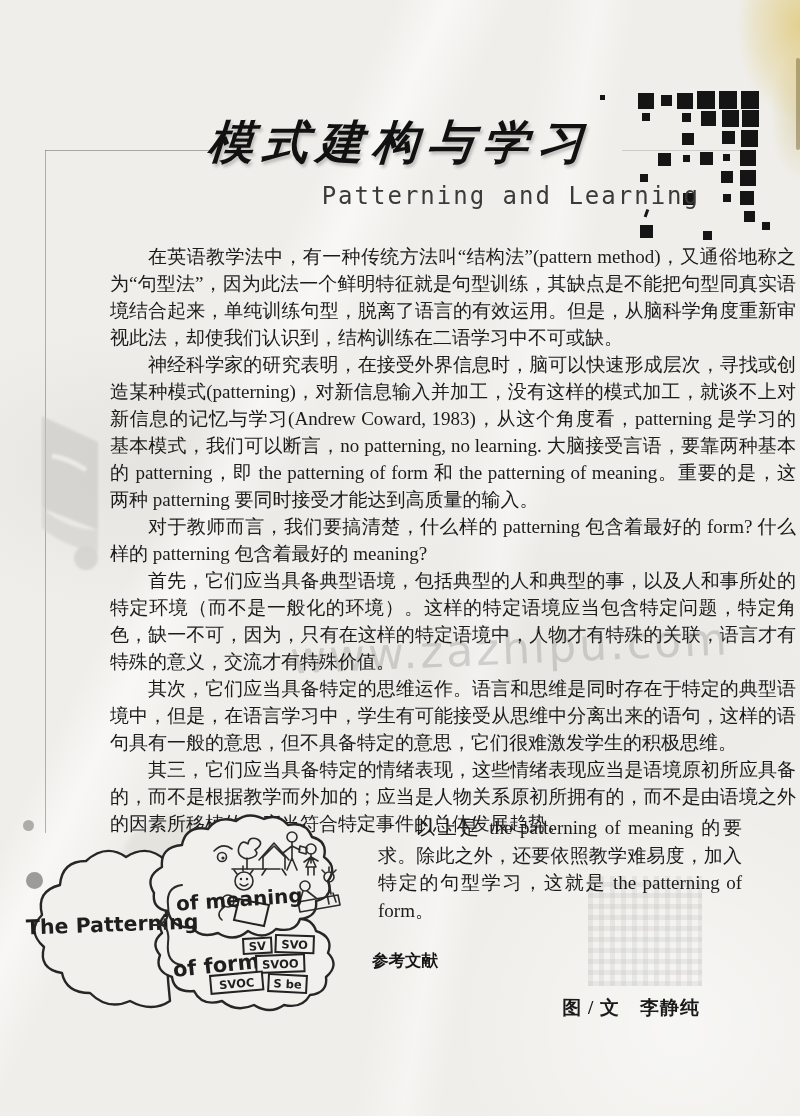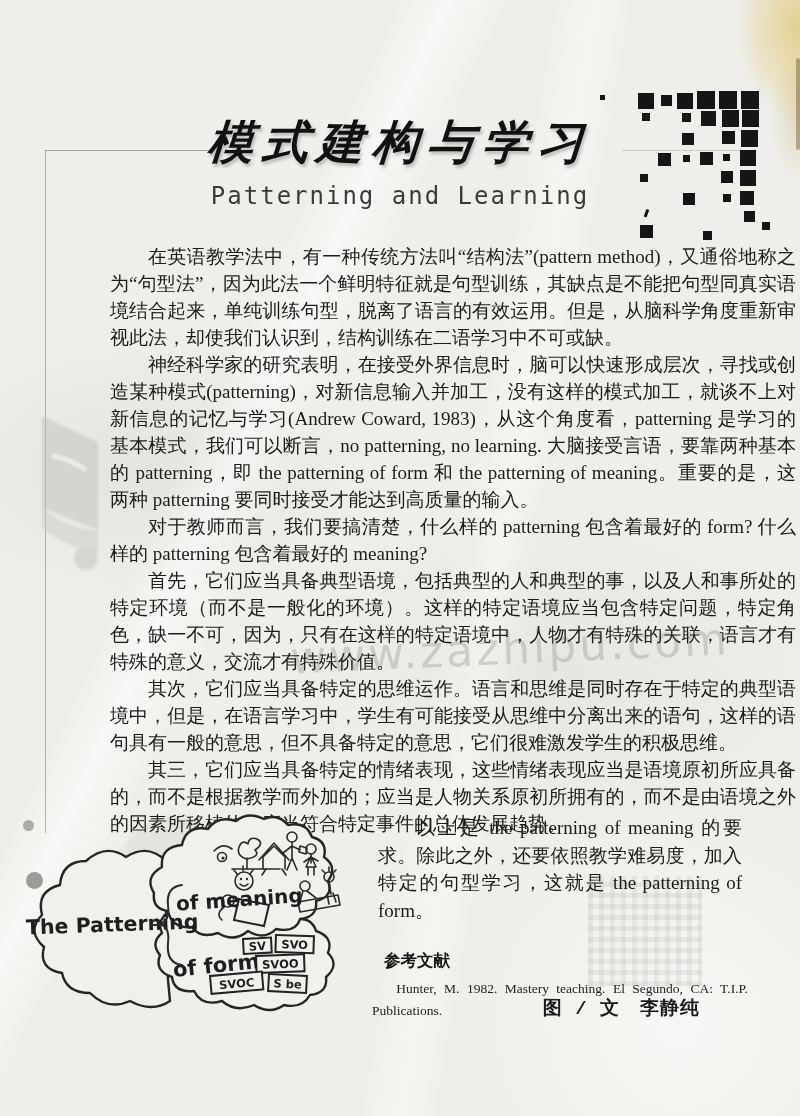--- a/index.html
+++ b/index.html
@@ -42,35 +42,35 @@
     font-family:"DejaVu Sans","Liberation Sans",sans-serif;
     font-size:44px;font-weight:400;letter-spacing:3px;color:rgba(150,150,148,.38);
     transform:rotate(-2.5deg);pointer-events:none;white-space:nowrap;}
   .mosaic{position:absolute;left:595px;top:85px;}
 
   .title{position:absolute;left:100px;top:112px;width:600px;text-align:center;
     font-size:46px;font-weight:700;letter-spacing:9px;color:#111;
     font-family:"DejaVu Serif","Liberation Serif",serif;font-style:italic;
     transform:skewX(-4deg);
     text-shadow:2px 3px 3px rgba(60,60,60,.28);white-space:nowrap;}
-  .subtitle{position:absolute;left:100px;top:182px;width:600px;text-align:center;
+  .subtitle{position:absolute;left:100px;top:182px;width:600px;text-align:right;
     font-family:"DejaVu Sans Mono","Liberation Mono",monospace;
     font-size:24px;letter-spacing:2px;color:#3a3a3a;white-space:nowrap;}
 
   .body-text{position:absolute;left:62px;top:243px;width:686px;
     font-size:19px;line-height:27px;color:#1b1b1a;text-align:justify;margin-left:48px;}
   .body-text p{margin:0;text-indent:2em;}
 
   .right-col{position:absolute;left:372px;top:808px;width:376px;color:#1b1b1a;}
   .right-col .lead{font-size:19px;line-height:27.5px;text-align:justify;text-indent:2em;margin:6px;}
-  .ref-heading{margin:26px 0 0 12px;font-family:"DejaVu Sans","Liberation Sans",sans-serif;
+  .ref-heading{margin:26px 0 0 0;font-family:"DejaVu Sans","Liberation Sans",sans-serif;
     font-size:16.5px;font-weight:700;color:#161616;}
   .ref-entry{margin:6px 0 0 0;font-size:13.5px;line-height:22px;text-align:justify;text-indent:1.8em;color:#222;}
   .credit{position:absolute;left:450px;top:995px;width:250px;text-align:right;
-    font-family:Liberation Mono, monospace;
+    font-family:Liberation Serif, serif;
     font-size:19px;font-weight:700;color:#1a1a1a;letter-spacing:1px;}
 
   .diagram{position:absolute;left:16px;top:813px;}
   .doodle{stroke:#2b2b2b;fill:none;stroke-width:2;stroke-linecap:round;stroke-linejoin:round;}
   .doodle-thin{stroke:#2b2b2b;fill:none;stroke-width:1.6;stroke-linecap:round;stroke-linejoin:round;}
   .cloud{fill:#f1f0ec;stroke:#262626;stroke-width:2.4;stroke-linejoin:round;}
   .hand{font-family:"DejaVu Sans","Liberation Sans",sans-serif;font-weight:700;fill:#1e1e1e;}
   .patternbox{fill:#f1f0ec;stroke:#222;stroke-width:2;}
 </style>
 </head>
@@ -142,21 +142,20 @@
   <p>神经科学家的研究表明，在接受外界信息时，脑可以快速形成层次，寻找或创造某种模式(patterning)，对新信息输入并加工，没有这样的模式加工，就谈不上对新信息的记忆与学习(Andrew Coward, 1983)，从这个角度看，patterning 是学习的基本模式，我们可以断言，no patterning, no learning. 大脑接受言语，要靠两种基本的 patterning，即 the patterning of form 和 the patterning of meaning。重要的是，这两种 patterning 要同时接受才能达到高质量的输入。</p>
   <p>对于教师而言，我们要搞清楚，什么样的 patterning 包含着最好的 form? 什么样的 patterning 包含着最好的 meaning?</p>
   <p>首先，它们应当具备典型语境，包括典型的人和典型的事，以及人和事所处的特定环境（而不是一般化的环境）。这样的特定语境应当包含特定问题，特定角色，缺一不可，因为，只有在这样的特定语境中，人物才有特殊的关联，语言才有特殊的意义，交流才有特殊价值。</p>
   <p>其次，它们应当具备特定的思维运作。语言和思维是同时存在于特定的典型语境中，但是，在语言学习中，学生有可能接受从思维中分离出来的语句，这样的语句具有一般的意思，但不具备特定的意思，它们很难激发学生的积极思维。</p>
   <p>其三，它们应当具备特定的情绪表现，这些情绪表现应当是语境原初所应具备的，而不是根据教学而外加的；应当是人物关系原初所拥有的，而不是由语境之外的因素所移植的；应当符合特定事件的总体发展趋势。</p>
 </div>
 
 <div class="right-col">
   <p class="lead">以上是 the patterning of meaning 的要求。除此之外，还要依照教学难易度，加入特定的句型学习，这就是 the patterning of form。</p>
   <p class="ref-heading">参考文献</p>
-  <p class="ref-entry">Hunter, M. 1982. Mastery teaching. El Segundo, CA: T.I.P. Publications.</p>
 </div>
 
 <div class="credit">图 / 文　李静纯</div>
 
 <svg class="diagram" width="348" height="208" viewBox="0 0 348 208">
 
   <path class="cloud" d="M150,48 Q132,30 110,44 Q90,30 70,48 Q46,48 44,72 Q20,78 26,102 Q10,118 28,134 Q22,156 46,160 Q50,180 74,180 Q92,198 114,188 Q136,200 154,188 Q150,150 150,120 Q150,80 150,48 Z"></path>
 
   <path class="cloud" d="M152,100 Q140,108 146,120 Q134,130 144,142 Q138,158 156,164 Q158,180 178,178 Q186,194 206,188 Q220,200 238,192 Q254,202 268,192 Q286,196 294,182 Q312,180 310,164 Q324,152 312,140 Q318,124 300,118 Q296,104 278,106 Q250,114 220,115 Q186,116 152,100 Z"></path>
 

